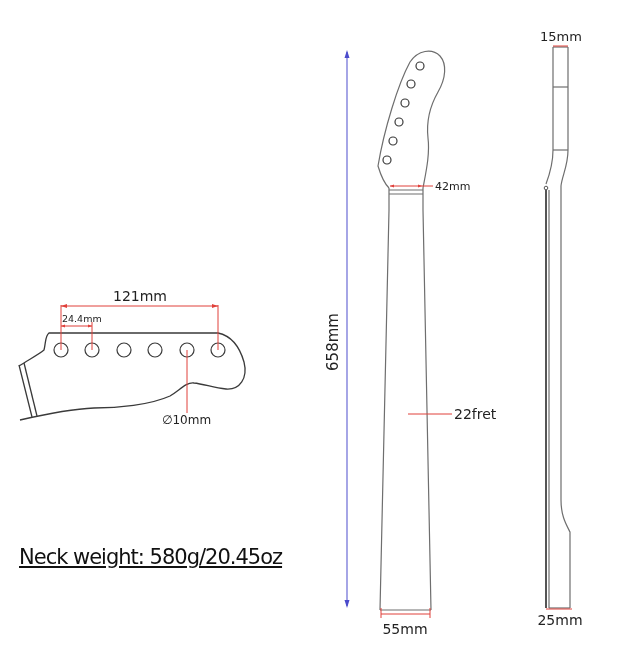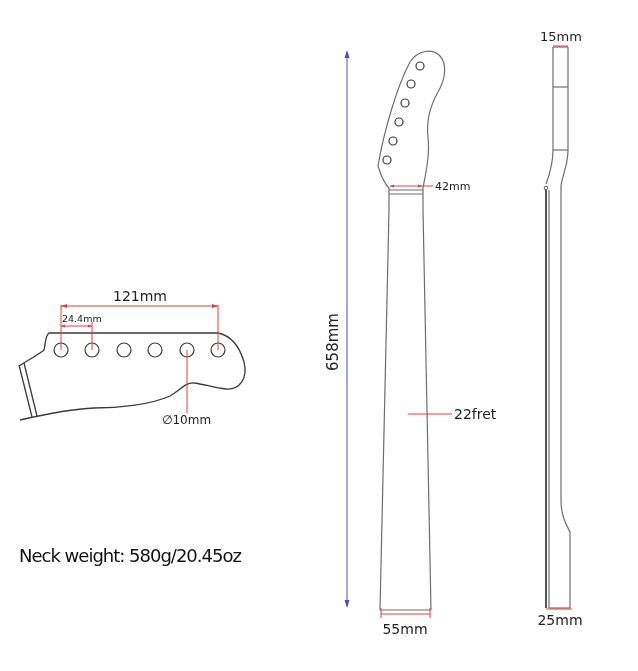--- a/index.html
+++ b/index.html
@@ -4,21 +4,21 @@
   <style>
     html, body { margin: 0; padding: 0; background: #ffffff; }
     body { width: 638px; height: 671px; position: relative; overflow: hidden; font-family: "Liberation Sans", sans-serif; }
     svg { position: absolute; left: 0; top: 0; }
     .outline { fill: none; stroke: #6e6e6e; stroke-width: 1.2; }
     .outline-dark { fill: none; stroke: #3a3a3a; stroke-width: 1.3; }
     .hole { fill: #ffffff; stroke: #3a3a3a; stroke-width: 1.2; }
     .dim-red { stroke: #e0403a; stroke-width: 1; fill: none; }
     .dim-blue { stroke: #6a6ad6; stroke-width: 1.2; fill: none; }
     .lbl { font-family: "DejaVu Sans", sans-serif; fill: #222222; }
-    .weight { position: absolute; left: 19px; top: 545px; font-family: "DejaVu Sans", sans-serif; font-size: 18px; color: #111111; letter-spacing: -1px; }
+    .weight { position: absolute; left: 19px; top: 545px; font-family: "DejaVu Sans", sans-serif; font-size: 21px; color: #111111; letter-spacing: -1px; text-decoration: underline; }
   </style>
 </head>
 <body>
 
 <svg width="638" height="671" viewBox="0 0 638 671" xmlns="http://www.w3.org/2000/svg">
 
   <g>
 
     <path class="outline-dark" d="M19,366 C28,360 38,355 44,350 C46,342 45,336 49,333
          L218,333 C232,336 240,348 244,362 C248,378 240,390 226,389

